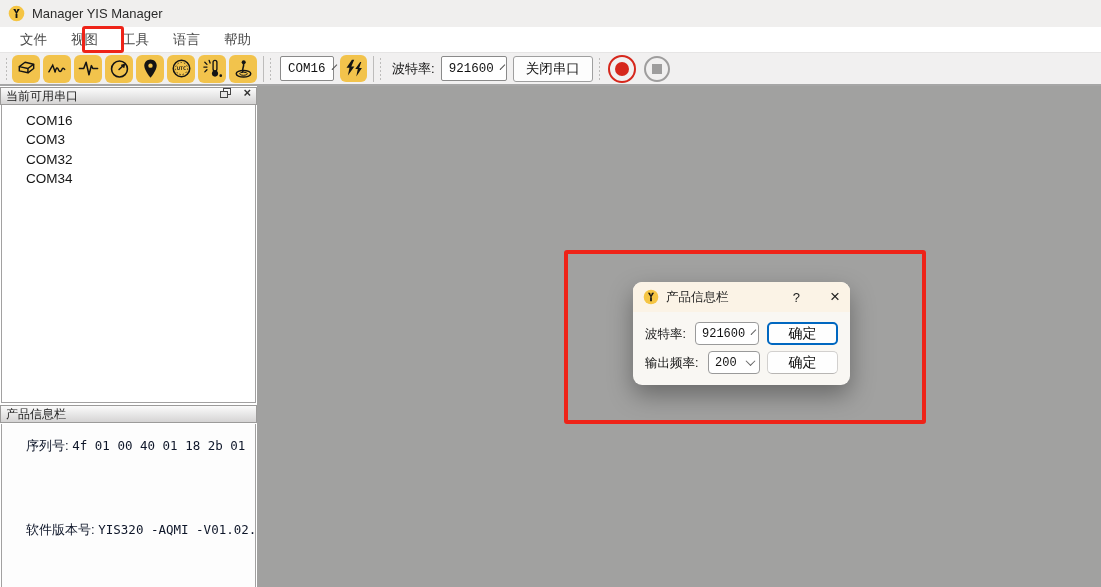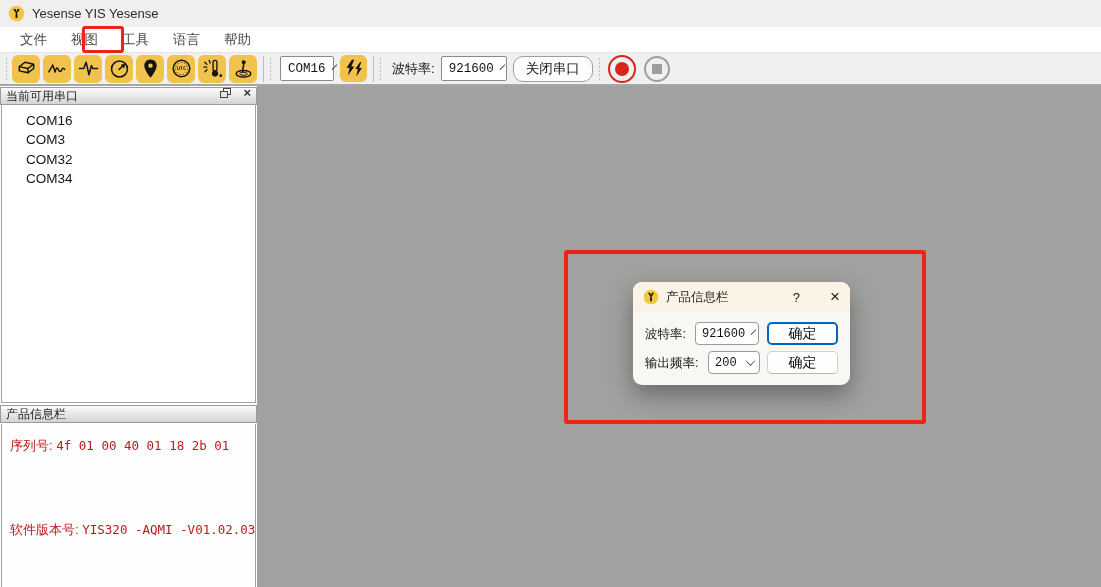--- a/index.html
+++ b/index.html
@@ -21,39 +21,39 @@
   .grip { width:5px; height:24px; margin-left:4px; background-image:radial-gradient(circle, #bdbcbb 1px, transparent 1.1px); background-size:5px 4px; }
   .tb-icon-btn { width:28px; height:28px; margin-left:3px; border:none; border-radius:6px; background:#f2c34c; display:flex; align-items:center; justify-content:center; padding:0; cursor:pointer; }
   .tb-icon-btn svg { display:block; }
   .tb-sep { width:1px; height:26px; background:#bdbcbb; margin-left:6px; }
   .combo { height:25px; background:#fff; border:1px solid #8a8a8a; border-radius:2px; display:flex; align-items:center; justify-content:space-between; padding:0 5px 0 7px; font-family:"Liberation Mono","DejaVu Sans Mono",monospace; font-size:12.5px; color:#111; cursor:pointer; }
   .chev { width:7px; height:7px; border-right:1.5px solid #555; border-bottom:1.5px solid #555; transform:rotate(45deg) translate(-1px,-1px); margin-left:8px; }
   .combo-port { width:54px; margin-left:7px; }
   .lightning-btn { width:27px; height:27px; margin-left:6px; border:none; border-radius:6px; background:#f2c34c; display:flex; align-items:center; justify-content:center; padding:0; cursor:pointer; }
   .tb-label { font-size:13px; color:#111; margin-left:9px; }
   .combo-baud { width:66px; margin-left:6px; }
-  .btn-close-port { height:26px; margin-left:6px; padding:0 12px; background:#fdfdfd; border:1px solid #9f9f9f; border-radius:10px; font-size:13.5px; color:#111; font-family:"Liberation Sans",sans-serif; cursor:pointer; }
+  .btn-close-port { height:26px; margin-left:6px; padding:0 12px; background:#fdfdfd; border:1px solid #9f9f9f; border-radius:3px; font-size:13.5px; color:#111; font-family:"Liberation Sans",sans-serif; cursor:pointer; }
   .rec-btn { width:28px; height:28px; margin-left:6px; border:2.5px solid #d6271c; border-radius:50%; background:transparent; position:relative; padding:0; cursor:pointer; }
   .rec-btn i { position:absolute; left:50%; top:50%; width:14px; height:14px; margin:-7px 0 0 -7px; background:#d6271c; border-radius:50%; }
   .stop-btn { width:26px; height:26px; margin-left:8px; border:2px solid #9e9d9d; border-radius:50%; background:transparent; position:relative; padding:0; cursor:pointer; }
   .stop-btn i { position:absolute; left:50%; top:50%; width:10px; height:10px; margin:-5px 0 0 -5px; background:#9e9d9d; }
 
   
   .dock-header { position:absolute; left:0; width:257px; height:18px; background:linear-gradient(#fbfbfb,#d5d4d4); border:1px solid #9c9b9a; font-size:12px; color:#1c1c1c; display:flex; align-items:flex-start; padding:0 5px; }
   .dock-header .spacer { flex:1; }
   .float-icon { width:11px; height:10px; position:relative; margin-right:12px; cursor:pointer; }
   .float-icon b { position:absolute; right:0; top:0; width:8px; height:7px; border:1px solid #444; background:transparent; }
   .float-icon u { position:absolute; left:0; bottom:0; width:8px; height:7px; border:1px solid #444; background:#e8e8e8; }
   .dock-close { font-size:13px; color:#333; line-height:10px; cursor:pointer; font-weight:bold; }
   .ports-header { top:87px; }
   .ports-list { position:absolute; left:1px; top:105px; width:255px; height:298px; background:#fff; border:1px solid #a2a1a1; border-top:none; padding-top:6px; overflow:hidden; }
   .port-item { height:19.3px; line-height:19.3px; padding-left:24px; font-size:13.5px; color:#161616; cursor:pointer; }
   .info-header { top:405px; }
   .info-body { position:absolute; left:1px; top:424px; width:255px; height:163px; background:#fdfdfd; border-left:1px solid #a2a1a1; border-right:1px solid #a2a1a1; padding:13px 0 0 8px; }
-  .info-row { font-size:13px; color:#b91c1c; white-space:nowrap; }
+  .info-row { font-size:13px; color:#0f172a; white-space:nowrap;margin-left:16px; }
   .info-row .mono { font-family:"DejaVu Sans Mono","Liberation Mono",monospace; font-size:12.5px; }
   .info-row.version { margin-top:66px; }
 
   
   .main { position:absolute; left:257px; top:86px; width:844px; height:501px; background:#a1a1a0; }
 
   
   .red-box { position:absolute; border:3px solid #ee2318; border-radius:3px; pointer-events:none; z-index:50; background:transparent; }
   .red-menu { left:82px; top:26px; width:42px; height:27px; }
   .red-dialog { left:564px; top:250px; width:362px; height:174px; border-width:4px; }
@@ -81,21 +81,21 @@
 <body>
 
 <div class="app">
 
   <div class="titlebar">
     <svg class="logo" viewBox="0 0 24 24">
       <circle cx="12" cy="12" r="11" fill="#f5c544"></circle>
       <path d="M12 13.2 L7.4 5.8 h3.2 L12 9.6 L13.4 5.8 h3.2 L12 13.2 Z" fill="#141414"></path>
       <path d="M10.7 12.2 h2.6 V18.4 h-2.6 Z" fill="#141414"></path>
     </svg>
-    <span class="title">Yesense YIS Yesense</span>
+    <span class="title">Manager YIS Manager</span>
   </div>
 
   <div class="menubar">
     <span class="menu-item">文件</span>
     <span class="menu-item">视图</span>
     <span class="menu-item">工具</span>
     <span class="menu-item">语言</span>
     <span class="menu-item">帮助</span>
   </div>
 

